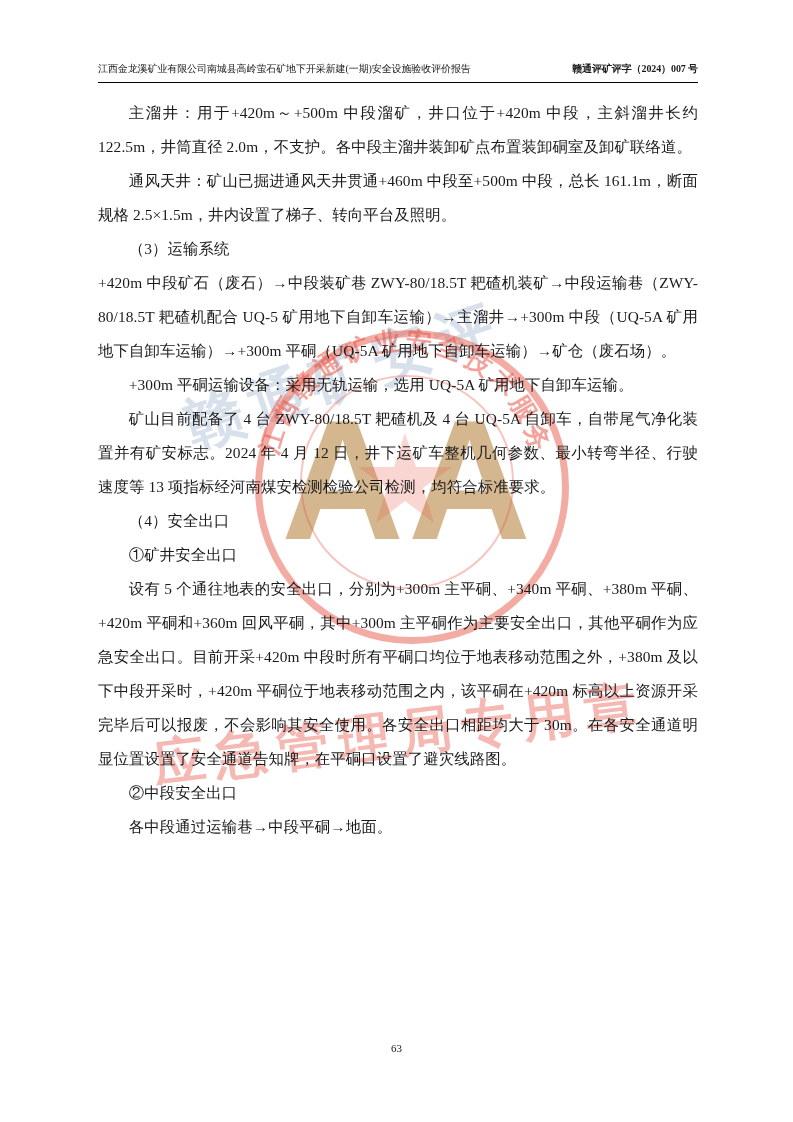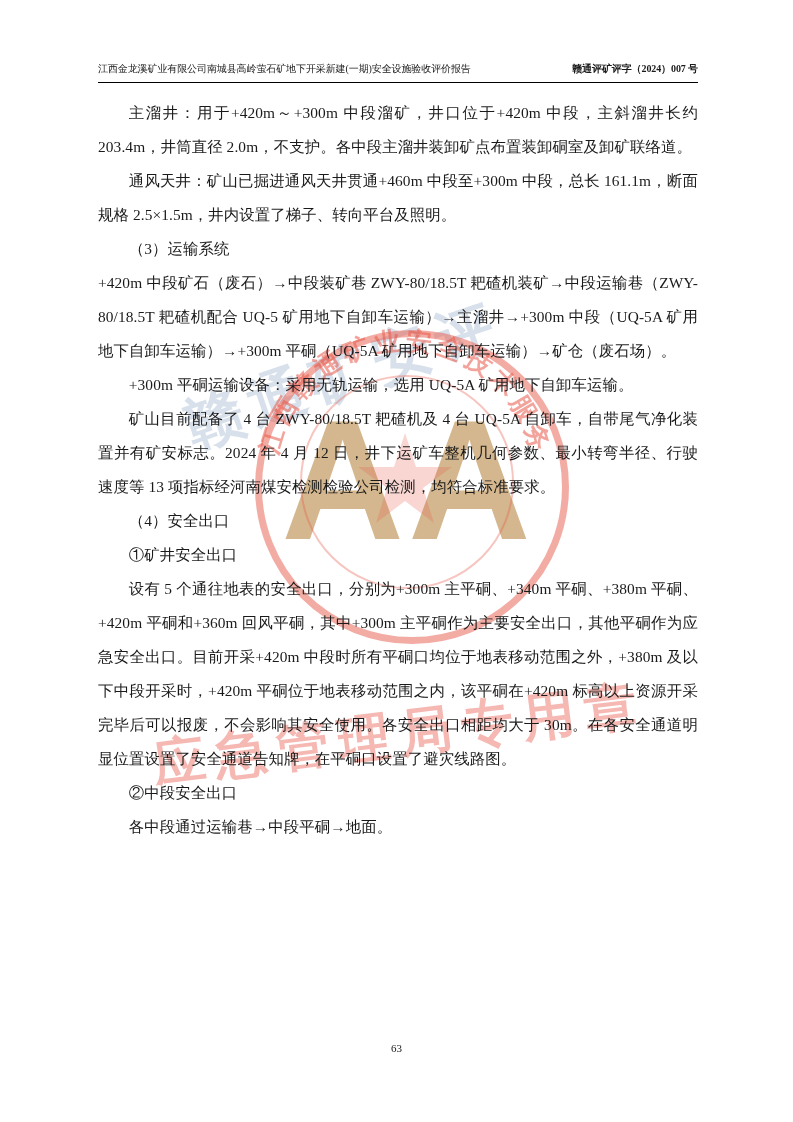--- a/index.html
+++ b/index.html
@@ -185,22 +185,22 @@
     <defs>
       <path id="arcpath" d="M 32,162 A 130,130 0 0 1 292,162"></path>
     </defs>
     <text>
       <textPath href="#arcpath" startOffset="50%" text-anchor="middle">江西赣通矿业安全技术服务</textPath>
     </text>
   </svg>
   <div class="wm wm-bottom-text">应急管理局专用章</div>
 
   <div class="content">
-    <p class="para indent">主溜井：用于+420m～+300m 中段溜矿，井口位于+420m 中段，主斜溜井长约 203.4m，井筒直径 2.0m，不支护。各中段主溜井装卸矿点布置装卸硐室及卸矿联络道。</p>
-    <p class="para indent">通风天井：矿山已掘进通风天井贯通+460m 中段至+300m 中段，总长 161.1m，断面规格 2.5×1.5m，井内设置了梯子、转向平台及照明。</p>
+    <p class="para indent">主溜井：用于+420m～+500m 中段溜矿，井口位于+420m 中段，主斜溜井长约 122.5m，井筒直径 2.0m，不支护。各中段主溜井装卸矿点布置装卸硐室及卸矿联络道。</p>
+    <p class="para indent">通风天井：矿山已掘进通风天井贯通+460m 中段至+500m 中段，总长 161.1m，断面规格 2.5×1.5m，井内设置了梯子、转向平台及照明。</p>
     <p class="para indent">（3）运输系统</p>
     <p class="para">+420m 中段矿石（废石）→中段装矿巷 ZWY-80/18.5T 耙碴机装矿→中段运输巷（ZWY-80/18.5T 耙碴机配合 UQ-5 矿用地下自卸车运输）→主溜井→+300m 中段（UQ-5A 矿用地下自卸车运输）→+300m 平硐（UQ-5A 矿用地下自卸车运输）→矿仓（废石场）。</p>
     <p class="para indent">+300m 平硐运输设备：采用无轨运输，选用 UQ-5A 矿用地下自卸车运输。</p>
     <p class="para indent">矿山目前配备了 4 台 ZWY-80/18.5T 耙碴机及 4 台 UQ-5A 自卸车，自带尾气净化装置并有矿安标志。2024 年 4 月 12 日，井下运矿车整机几何参数、最小转弯半径、行驶速度等 13 项指标经河南煤安检测检验公司检测，均符合标准要求。</p>
     <p class="para indent">（4）安全出口</p>
     <p class="para indent">①矿井安全出口</p>
     <p class="para indent">设有 5 个通往地表的安全出口，分别为+300m 主平硐、+340m 平硐、+380m 平硐、+420m 平硐和+360m 回风平硐，其中+300m 主平硐作为主要安全出口，其他平硐作为应急安全出口。目前开采+420m 中段时所有平硐口均位于地表移动范围之外，+380m 及以下中段开采时，+420m 平硐位于地表移动范围之内，该平硐在+420m 标高以上资源开采完毕后可以报废，不会影响其安全使用。各安全出口相距均大于 30m。在各安全通道明显位置设置了安全通道告知牌，在平硐口设置了避灾线路图。</p>
     <p class="para indent">②中段安全出口</p>
     <p class="para indent">各中段通过运输巷→中段平硐→地面。</p>
   </div>

